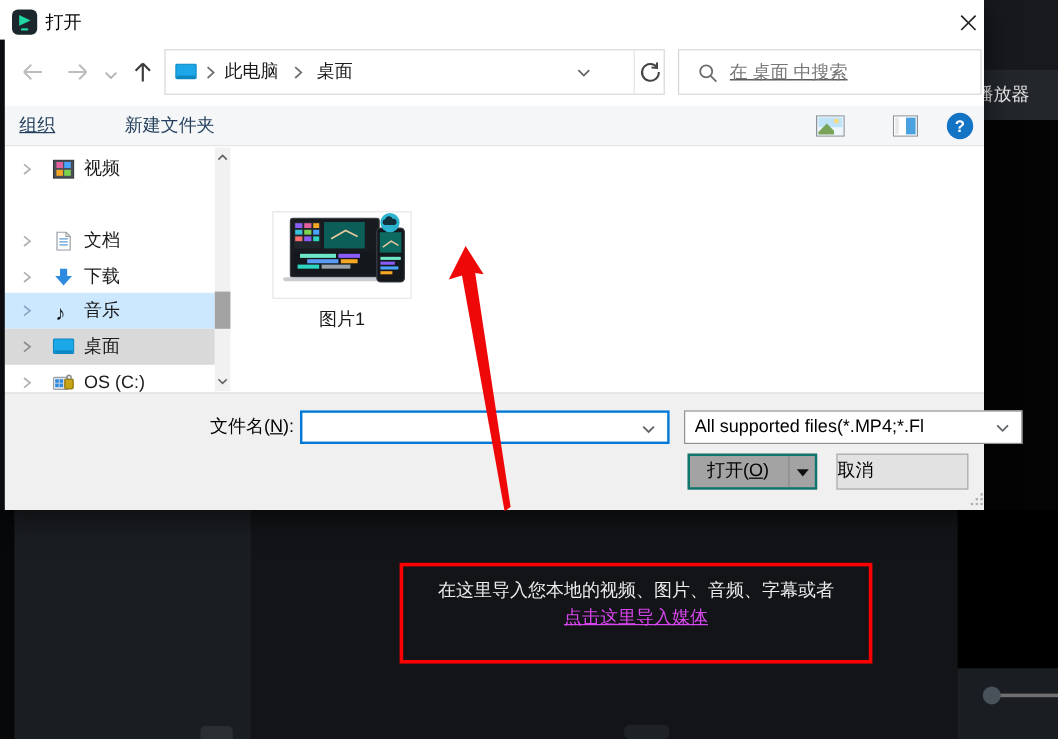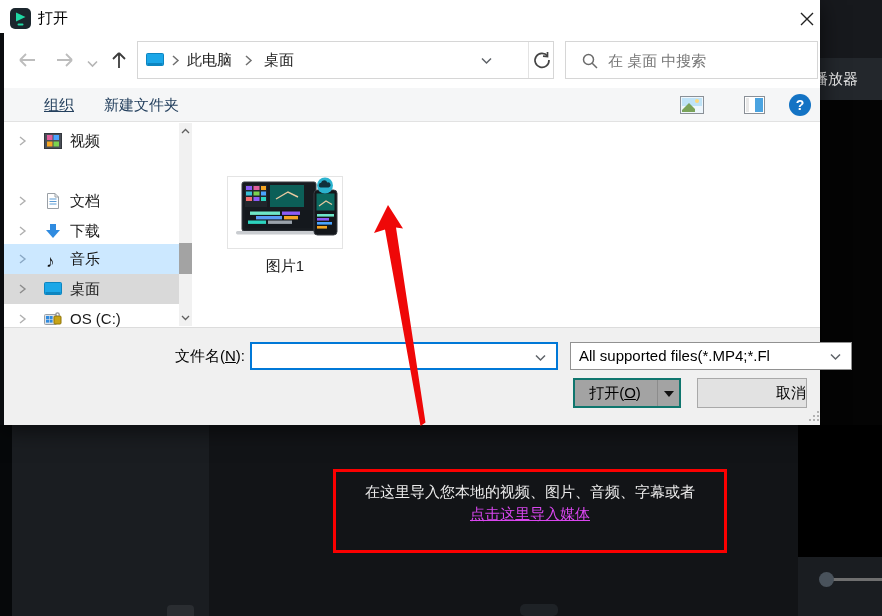--- a/index.html
+++ b/index.html
@@ -34,21 +34,21 @@
 
   .app-icon { left:10px; top:8px; width:21px; height:21px; border-radius:5px; background:#1b262d; }
   .window-title { left:38px; top:9px; color:#000; }
   .close-btn { left:794px; top:6px; width:26px; height:26px; cursor:pointer; }
 
   .nav-btn { width:24px; height:24px; }
   .addr-box { left:137px; top:41px; width:417px; height:38px; border:1px solid #d6d6d6; background:#fff; }
   .addr-box .txt { position:absolute; top:0; line-height:36px; white-space:nowrap; }
   .addr-divider { position:absolute; left:390px; top:0; width:1px; height:36px; background:#e3e3e3; }
   .search-box { left:565px; top:41px; width:253px; height:38px; border:1px solid #d6d6d6; background:#fff; }
-  .search-box input { position:absolute; left:42px; top:4px; width:200px; height:28px; border:none; outline:none; font:15px "Liberation Sans","DejaVu Sans",sans-serif; color:#333; background:transparent; }
+  .search-box input { position:absolute; left:42px; top:4px; width:200px; height:28px; border:none; outline:none; font:15px "Liberation Sans","DejaVu Sans",sans-serif; color:#333; background:transparent;text-decoration:underline; }
   .search-box input::placeholder { color:#767676; opacity:1; }
 
   .cmdbar { left:4px; top:88px; width:816px; height:34px; background:#f5f6f7; border-bottom:1px solid #e2e2e2; }
   .cmd-item { position:absolute; top:0; line-height:33px; color:#24405e; cursor:pointer; white-space:nowrap; }
   .caret-down { display:inline-block; width:0; height:0; border-left:4px solid transparent; border-right:4px solid transparent; border-top:5px solid #47false; border-top-color:#4a6076; vertical-align:middle; margin-left:5px; }
   .help-btn { left:785px; top:6px; width:22px; height:22px; border-radius:50%; background:#1373c4; color:#fff; text-align:center; line-height:22px; font-weight:bold; font-size:14px; cursor:pointer; }
 
   .content { left:0; top:122px; width:820px; height:205px; background:#fff; overflow:hidden;padding-left:16px; }
   .side-row { position:absolute; left:4px; width:175px; height:30px; line-height:30px; cursor:pointer; }
   .side-row.hovered { background:#cce8ff; }
@@ -70,21 +70,21 @@
   .ukey { text-decoration:underline; }
   .fn-input { position:absolute; left:250px; top:14px; width:308px; height:28px; border:2px solid #0078d7; background:#fff; }
   .fn-input input { position:absolute; left:4px; top:1px; width:270px; height:22px; border:none; outline:none; font:15px "Liberation Sans","DejaVu Sans",sans-serif; background:transparent; }
   .combo-chev { position:absolute; right:9px; top:10px; }
   .ft-combo { position:absolute; left:570px; top:14px; width:282px; height:28px; border:1px solid #919191; background:#fff; cursor:pointer; }
   .ft-combo .val { position:absolute; left:8px; top:0; line-height:26px; white-space:nowrap; overflow:hidden; width:208px; color:#000; }
   .open-btn { position:absolute; left:573px; top:50px; width:108px; height:30px; border:2px solid #0f766e; background:#a3a3a3; cursor:pointer; }
   .open-btn .lbl { position:absolute; left:0; top:0; width:80px; text-align:center; line-height:26px; color:#000; }
   .open-div { position:absolute; left:82px; top:0; width:1px; height:26px; background:#8c8c8c; }
   .open-caret { position:absolute; left:89px; top:11px; width:0; height:0; border-left:5px solid transparent; border-right:5px solid transparent; border-top:6px solid #111; }
-  .cancel-btn { position:absolute; left:697px; top:50px; width:110px; height:30px; border:1px solid #a9a9a9; background:#e2e2e2; text-align:right; line-height:28px; color:#000; cursor:pointer; }
+  .cancel-btn { position:absolute; left:697px; top:50px; width:110px; height:30px; border:1px solid #a9a9a9; background:#e2e2e2; text-align:left; line-height:28px; color:#000; cursor:pointer; }
   .grip { position:absolute; left:808px; top:82px; }
 
   .arrow-overlay { left:0; top:0; width:882px; height:616px; z-index:40; pointer-events:none; }
 </style>
 </head>
 <body>
 
 <div id="stage">
 
   <div class="abs bg-tr-top"></div>
@@ -169,21 +169,21 @@
 
     <div class="abs search-box">
       <svg class="abs" style="left:15px;top:10px;" width="18" height="18" viewBox="0 0 18 18">
         <circle cx="7.5" cy="7.5" r="5" stroke="#6b6b6b" stroke-width="1.5" fill="none"></circle>
         <path d="M11.2 11.2 L16 16" stroke="#6b6b6b" stroke-width="1.5"></path>
       </svg>
       <input type="text" placeholder="在 桌面 中搜索" style="">
     </div>
 
     <div class="abs cmdbar">
-      <div class="cmd-item" style="left:40px;text-decoration:underline;">
+      <div class="cmd-item" style="left:12px;text-decoration:underline;">
         <span>组织</span><span class="caret-down"></span>
       </div>
       <div class="cmd-item" style="left:100px;">
         <span>新建文件夹</span>
       </div>
       <div class="abs" style="left:676px;top:8px;">
         <svg width="24" height="18" viewBox="0 0 24 18">
           <rect x="0.5" y="0.5" width="23" height="17" fill="#eef6fc" stroke="#8a9097"></rect>
           <rect x="2" y="2" width="20" height="8" fill="#bfe3f7"></rect>
           <path d="M2 14 L9 7 L15 13 L15 16 L2 16 Z" fill="#7aa35a"></path>

